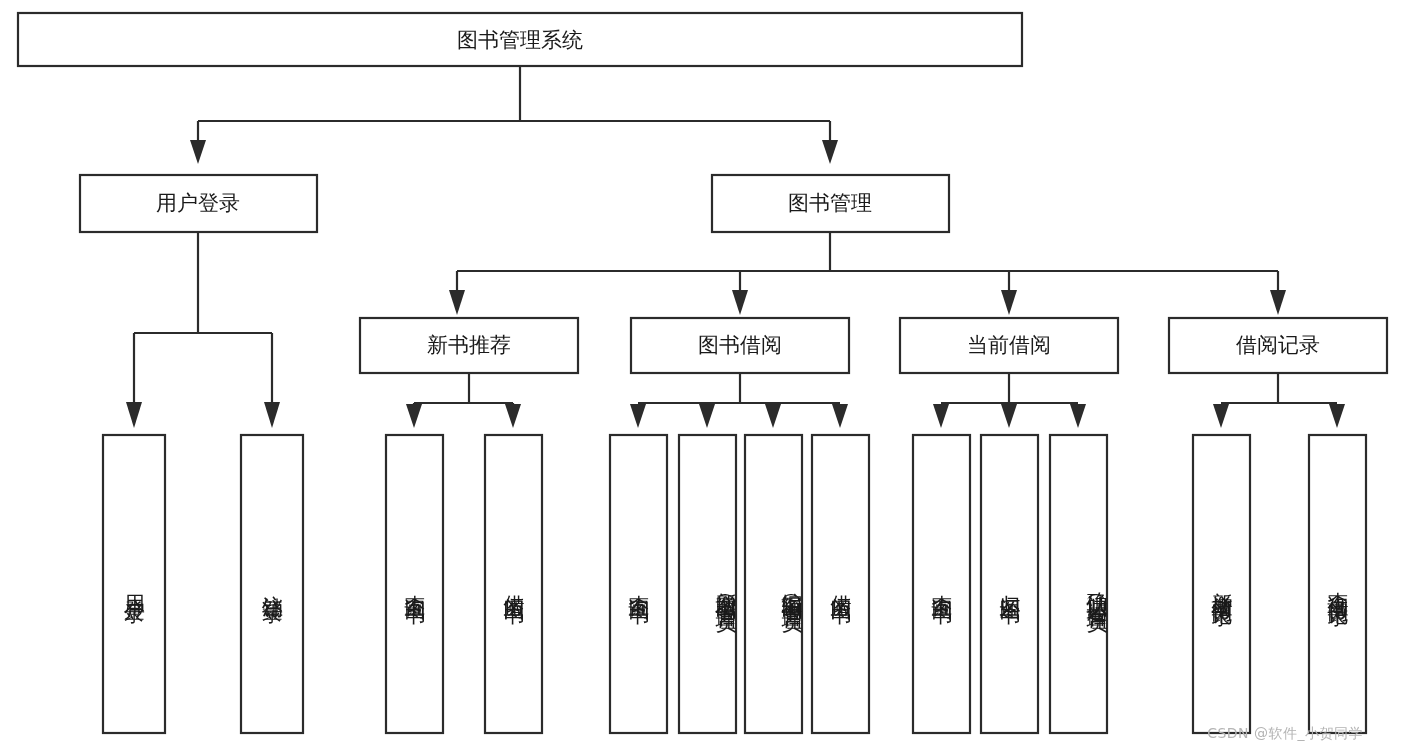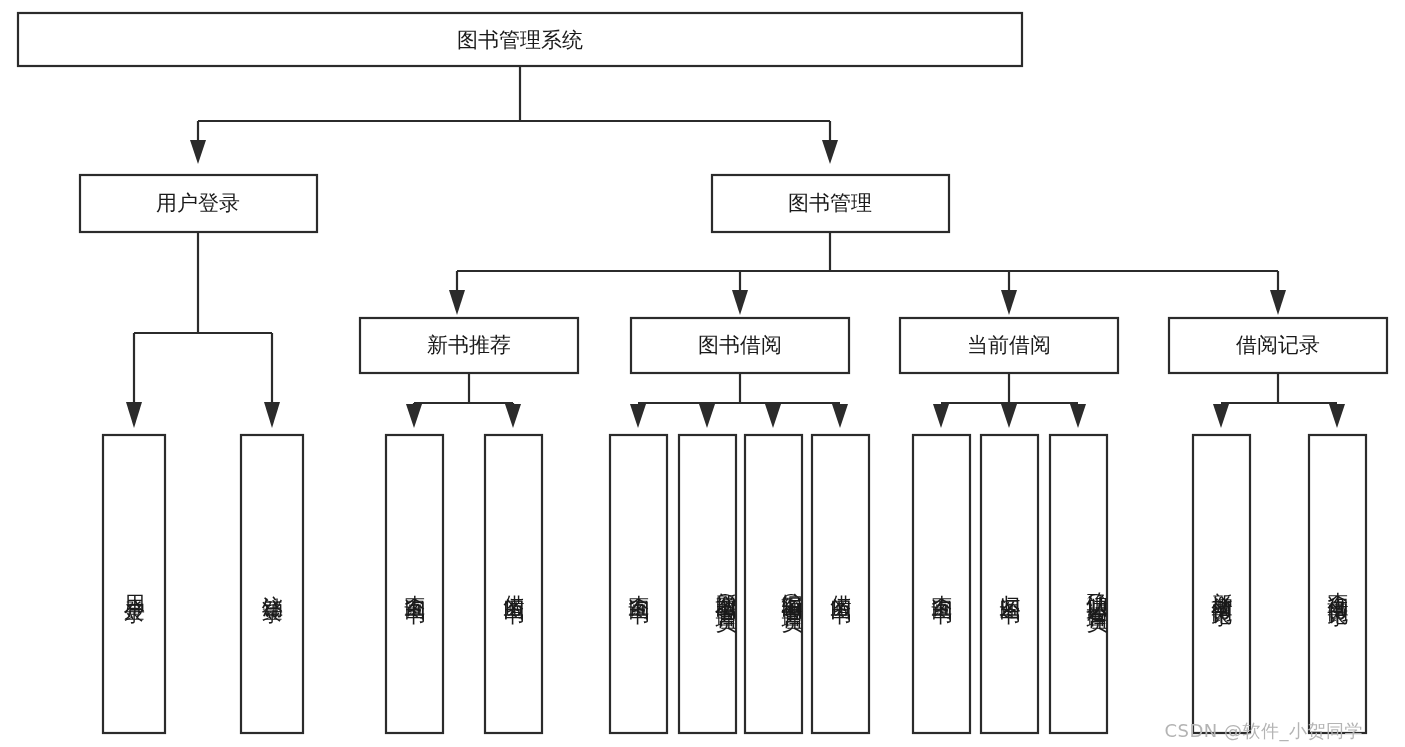--- a/index.html
+++ b/index.html
@@ -59,21 +59,21 @@
     line-height: 1;
     text-align: center;
     white-space: nowrap;
     pointer-events: none;
   }
   .watermark {
     position: absolute;
     right: 8px;
     bottom: 4px;
     font-family: "DejaVu Sans", "Liberation Sans", sans-serif;
-    font-size: 18px;
+    font-size: 14px;
     color: #b4b4b4;
     letter-spacing: 0.5px;
     white-space: nowrap;
   }
 </style>
 </head>
 <body>
 
 <div id="diagram-root">
 

